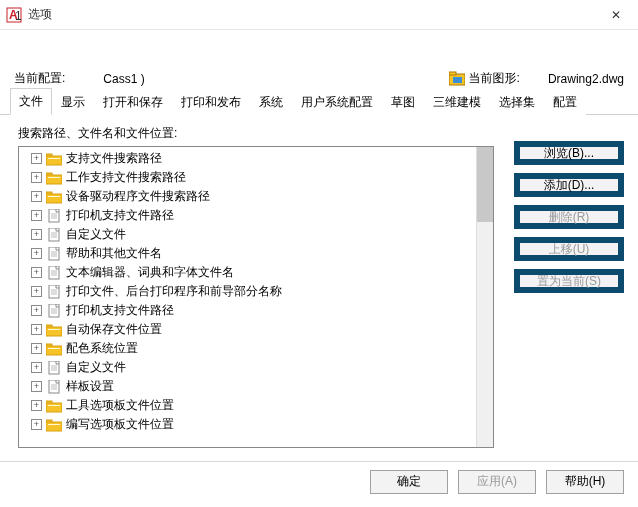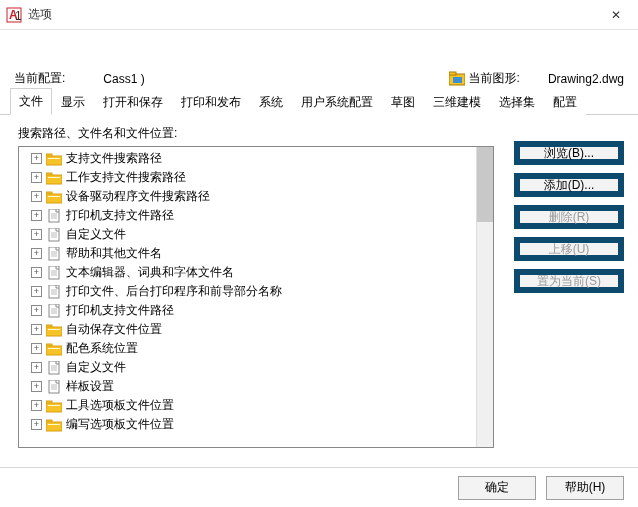--- a/index.html
+++ b/index.html
@@ -24,21 +24,21 @@
   .tree-scroll { position:absolute; top:0; right:0; width:17px; height:100%; background:#f0f0f0; border-left:1px solid #ddd;}
   .tree-thumb { position:absolute; top:0; left:0; width:100%; height:75px; background:#c8c8c8;}
   .tree { padding: 2px 0 2px 4px; }
   .node { display: flex; align-items: center; height: 19px; white-space: nowrap; }
   .expbox { width: 11px; height: 11px; border: 1px solid #8a8a8a; display: flex; align-items: center; justify-content: center; margin: 0 2px 0 8px; font-size: 9px; line-height: 9px; color: #555; background:#fff;}
   .fldicon { width: 16px; height: 14px; margin: 0 4px 0 2px; }
   .nlabel { color: #000; }
   .rightcol { width: 110px; margin-left: 20px; display: flex; flex-direction: column; gap: 8px; padding-top: 16px;}
   .btn { height: 24px; border: 6px solid #0c4a6e; background: #f3f3f3; display: flex; align-items: center; justify-content: center; color: #000; }
   .btn.disabled { color: #9a9a9a; }
-  .footer { position: absolute; bottom: 0; left: 0; right: 0; height: 40px; border-top: 1px solid #d8d8d8; display: flex; align-items: center; justify-content: flex-end; padding-right: 14px; gap: 10px;}
+  .footer { position: absolute; bottom: 6px; left: 0; right: 0; height: 40px; border-top: 1px solid #d8d8d8; display: flex; align-items: center; justify-content: flex-end; padding-right: 14px; gap: 10px;}
   .fbtn { width: 78px; height: 24px; border: 1px solid #a0a0a0; background: #f3f3f3; display: flex; align-items: center; justify-content: center; color:#000;}
   .fbtn.dis { color:#9a9a9a; }
 </style>
 </head>
 <body>
 
 <div class="titlebar">
   <span class="icon">
     <svg width="16" height="16">
         <rect x="1" y="1" width="14" height="14" fill="#fff" stroke="#c8202a"></rect>
@@ -249,16 +249,19 @@
       <div class="btn disabled">删除(R)</div>
       <div class="btn disabled">上移(U)</div>
       <div class="btn disabled">置为当前(S)</div>
     </div>
 </div>
 
 <div class="footer">
   <div class="fbtn">
       <span>确定</span>
     </div>
+  <div class="fbtn dis">
+      <span>应用(A)</span>
+    </div>
   <div class="fbtn">
       <span>帮助(H)</span>
     </div>
 </div>
 
 </body></html>

